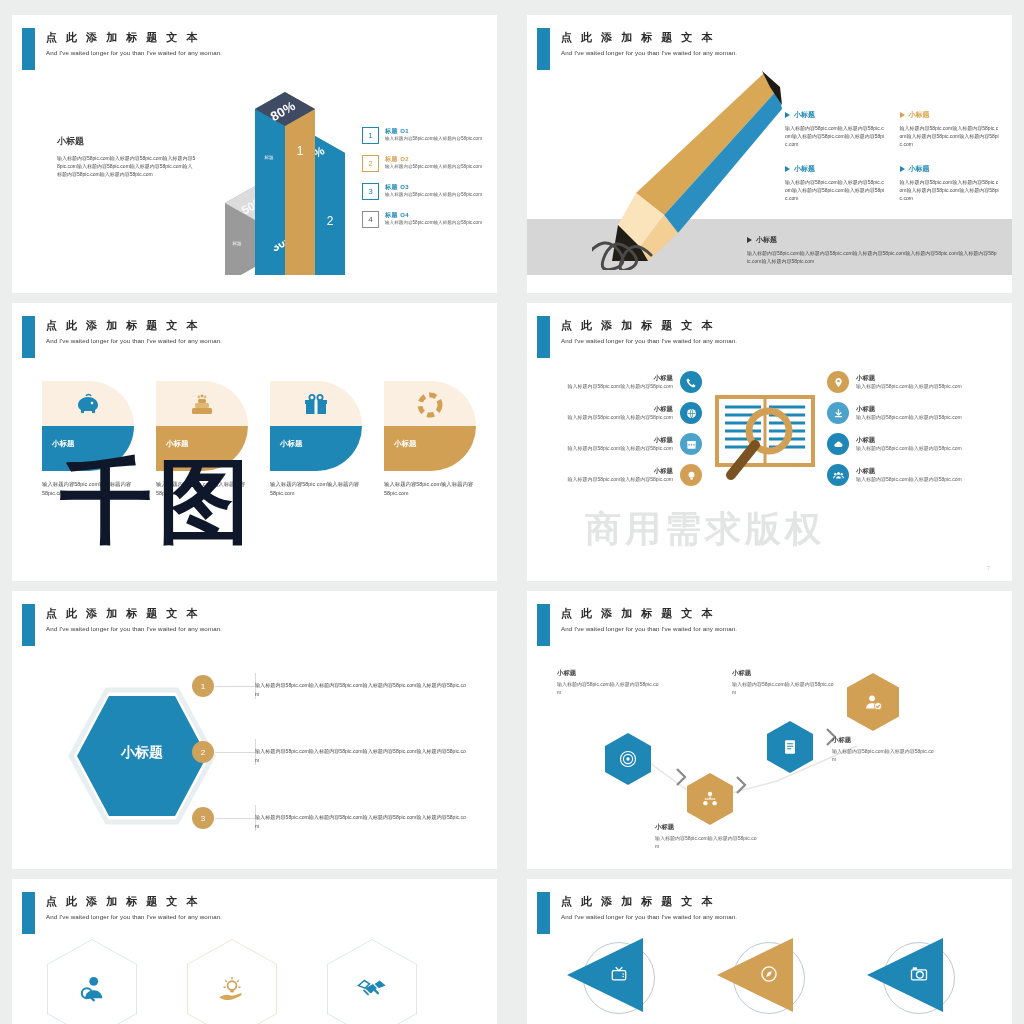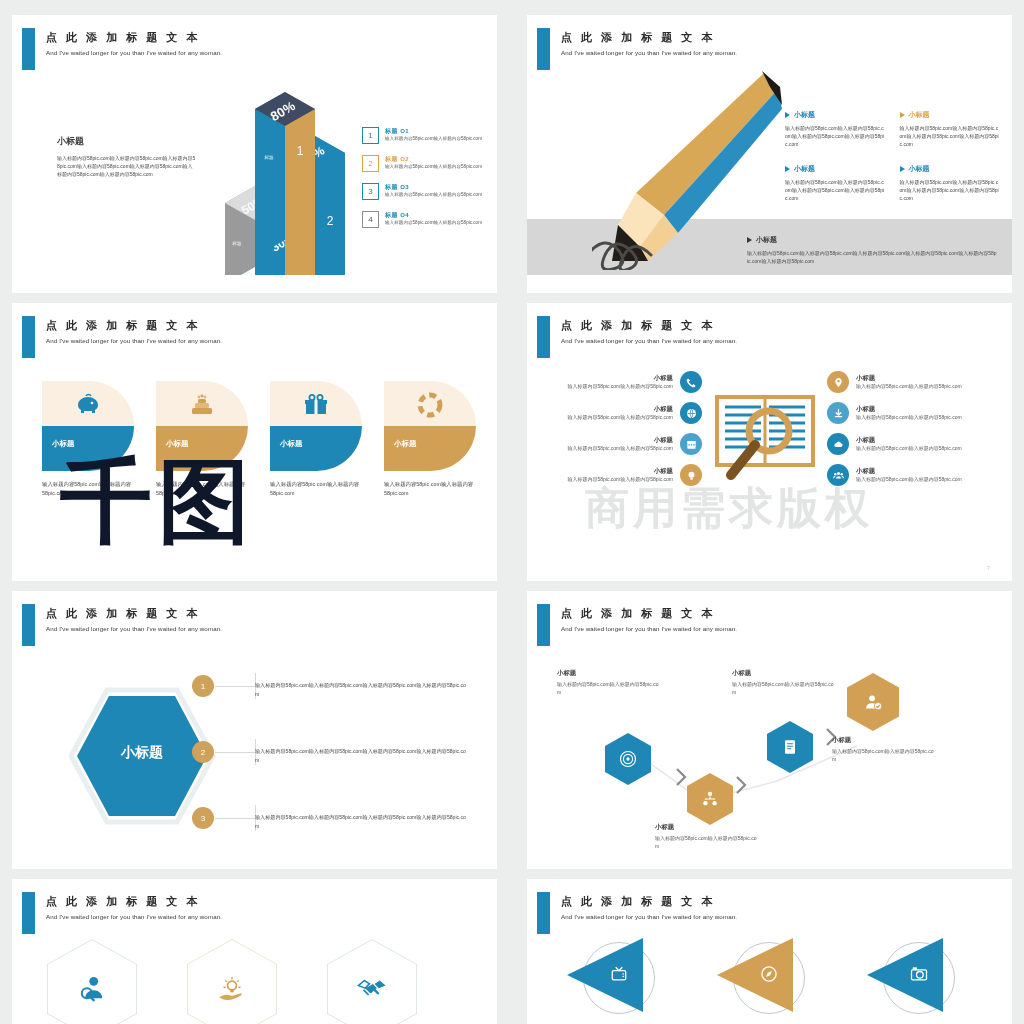--- a/index.html
+++ b/index.html
@@ -129,21 +129,21 @@
   .s8 .ring{position:absolute;left:16px;top:8px;width:70px;height:70px;border-radius:50%;border:1px solid #bfc9cf;}
   .s8 .trio{position:absolute;left:0;top:4px;width:76px;height:74px;
      clip-path:polygon(100% 0,100% 100%,0 50%);background:#1f87b5;}
   .s8 .trio.or{background:#d2a055;}
   .s8 .tic{position:absolute;left:42px;top:30px;width:22px;height:22px;}
 
   
   .wm{position:absolute;pointer-events:none;color:#e3e4e4;font-weight:bold;
       white-space:nowrap;z-index:5;}
   .wm1{left:585px;top:462px;font-size:36px;letter-spacing:4px;}
-  .wm2{left:585px;top:479px;font-size:44px;letter-spacing:4px;}
+  .wm2{left:585px;top:505px;font-size:36px;letter-spacing:4px;}
   .wmlogo{position:absolute;left:60px;top:440px;font-size:92px;color:#0f172a;
           font-weight:bold;letter-spacing:6px;z-index:4;pointer-events:none;}
 </style>
 </head>
 <body>
 
 <div class="deck">
 
   <div class="slide">
     <div class="hdr">

